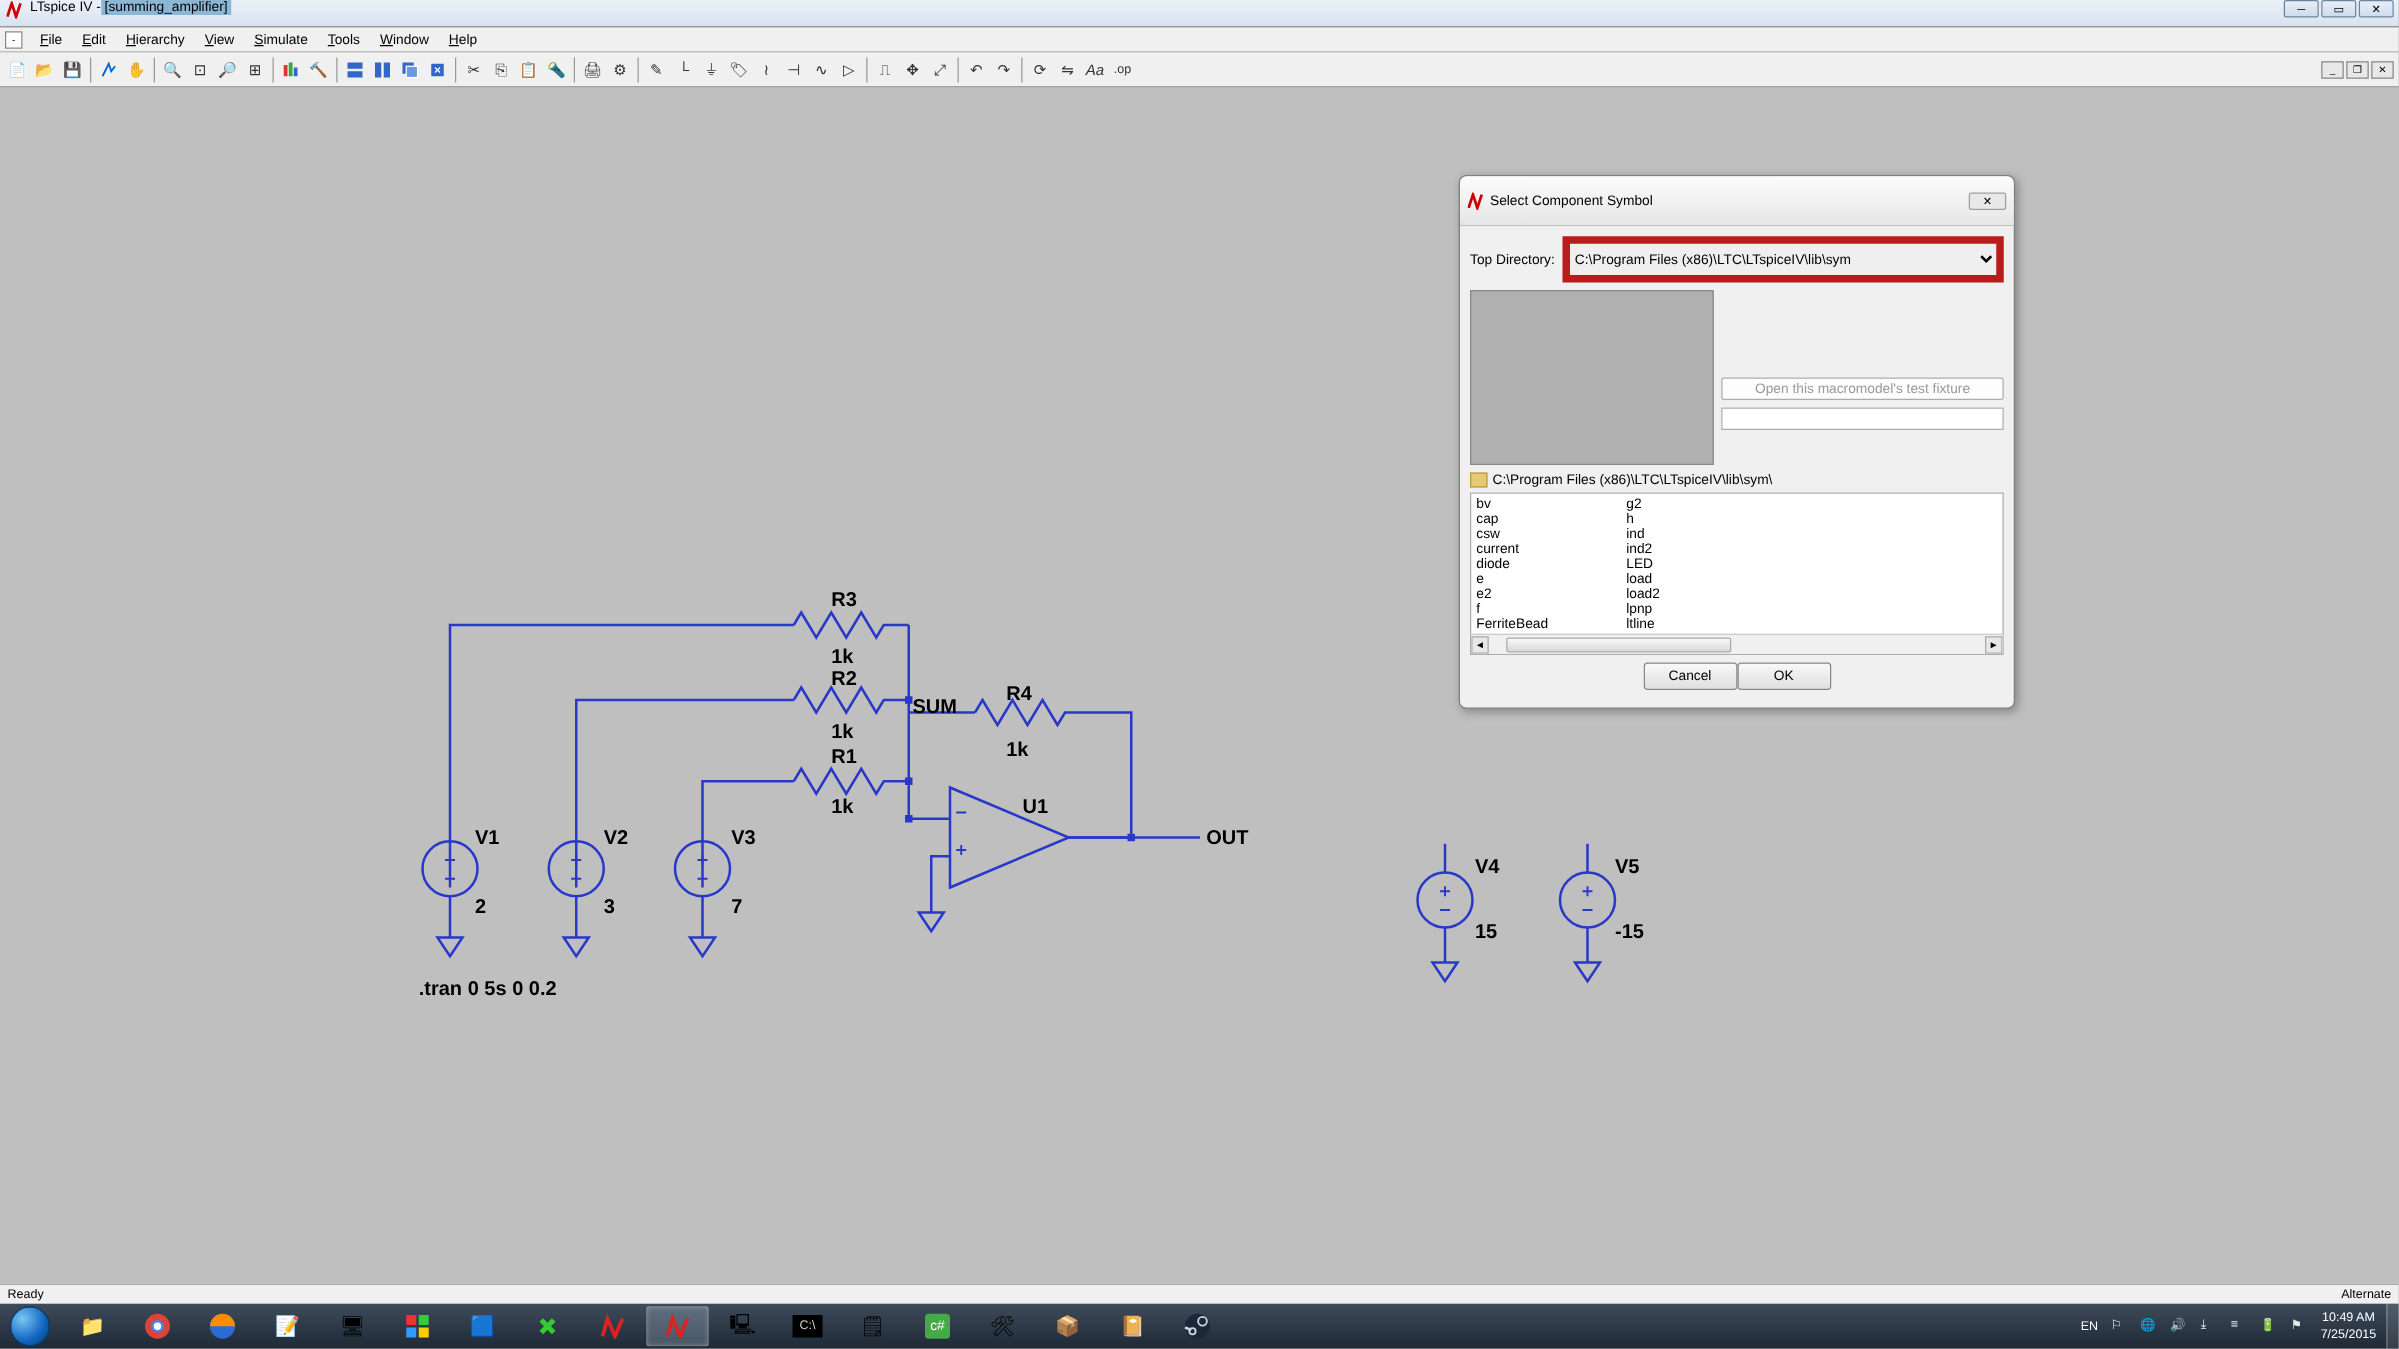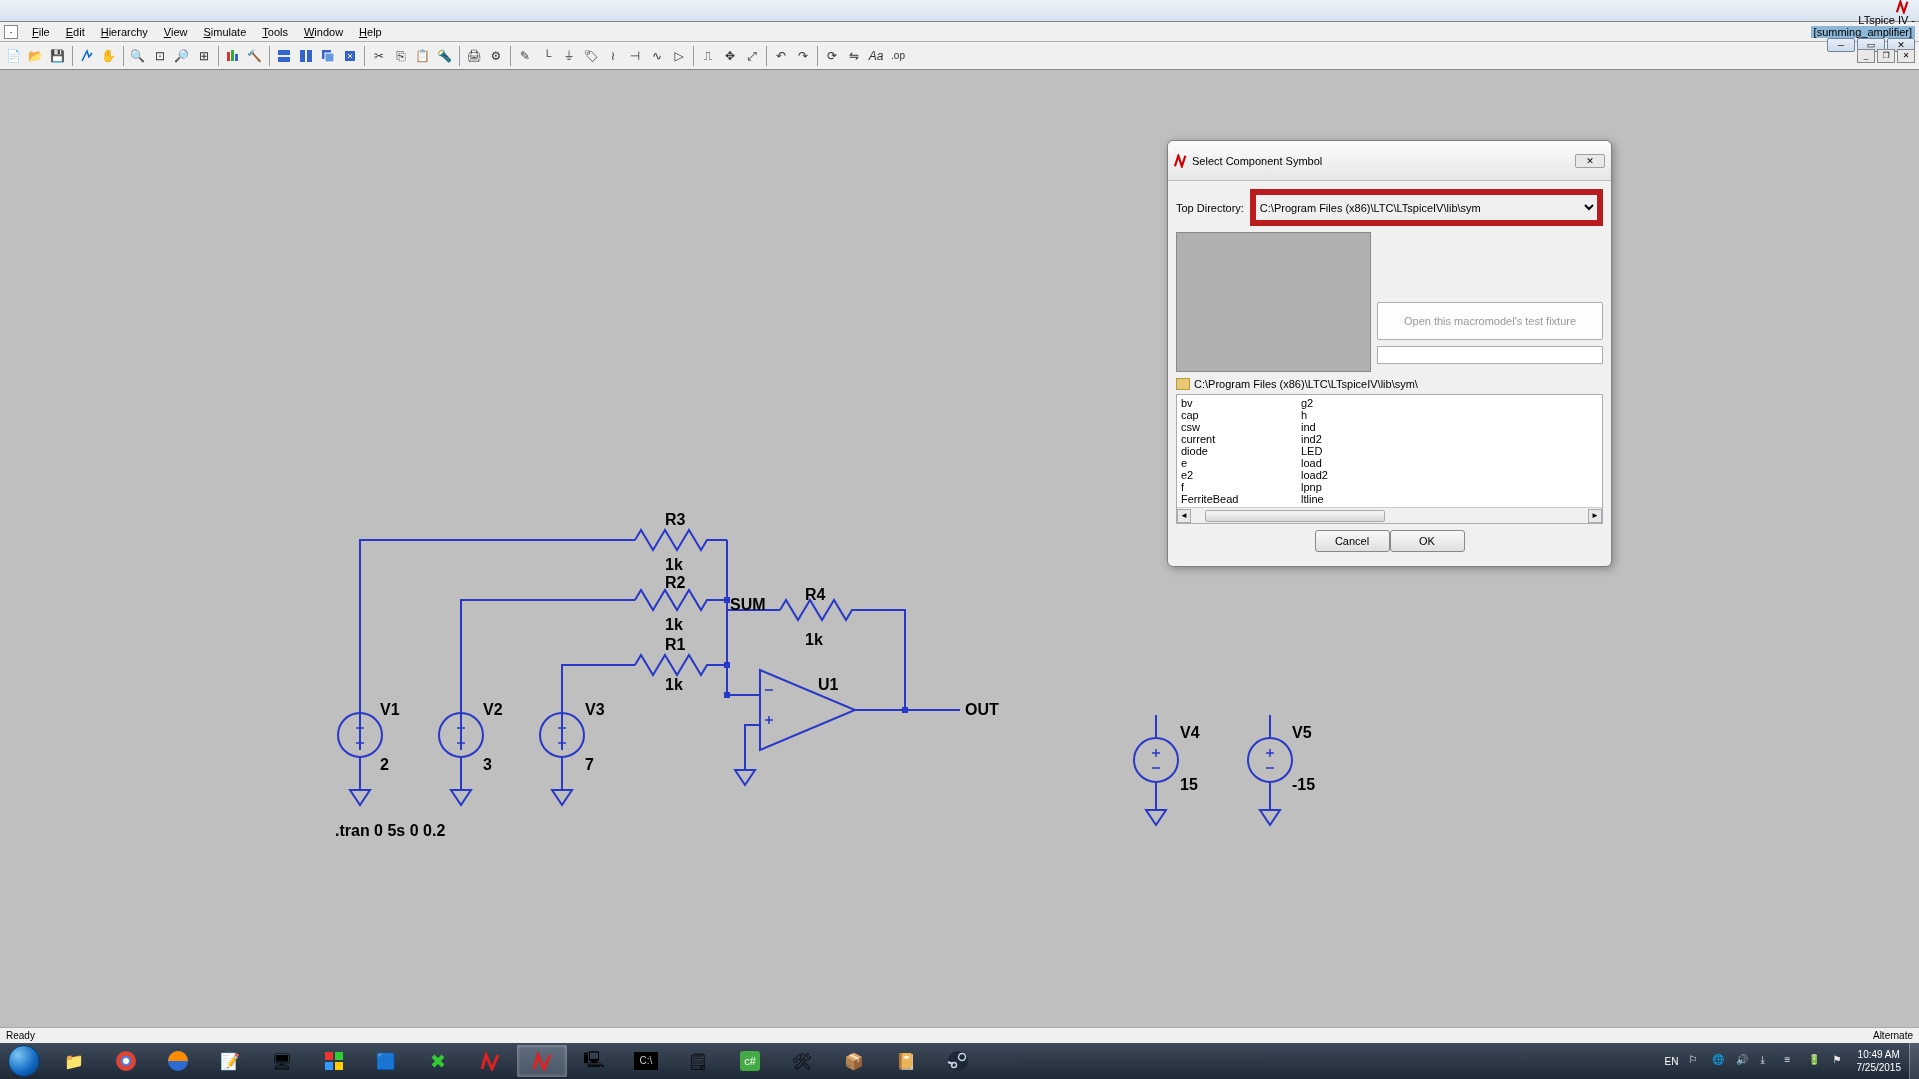--- a/index.html
+++ b/index.html
@@ -1,47 +1,47 @@
 <!DOCTYPE html>
 <html><head>
 <meta charset="utf-8">
 <style>
 * { box-sizing: border-box; margin: 0; padding: 0; font-family: Tahoma, sans-serif; }
 body { width: 1919px; height: 1079px; background: #bfbfbf; overflow: hidden; position: relative; }
 
-.titlebar { height: 22px; background: linear-gradient(#ebf1f8,#d8e3f0); border-bottom: 1px solid #888; display: flex; align-items: flex-end; padding: 0 4px; font-size: 11px; flex-direction: column; }
+.titlebar { height: 22px; background: linear-gradient(#ebf1f8,#d8e3f0); border-bottom: 1px solid #888; display: flex; align-items: flex-start; padding: 0 4px; font-size: 11px; }
 .titlebar .logo { width: 16px; height: 16px; margin-right: 4px; display: inline-flex; align-items: center; justify-content: center; }
 .titlebar .doc { background: #8cb6d6; color: #000; padding: 0 3px; margin-left: 0; }
 .winctrl { margin-left: auto; display: flex; gap: 2px; }
 .winctrl div { width: 28px; height: 14px; border: 1px solid #6d85a1; background: linear-gradient(#e8eef6,#cedceb); border-radius: 2px; display: flex; align-items: center; justify-content: center; font-size: 9px; }
 
 .menubar { height: 20px; background: #f0f0f0; display: flex; align-items: center; font-size: 11px; padding-left: 4px; border-bottom: 1px solid #b0b0b0; }
 .menubar .mdi { width: 14px; height: 14px; border: 1px solid #888; margin-right: 6px; font-size: 8px; text-align: center; line-height: 12px; background: #fff; }
 .menubar span { padding: 2px 8px; }
 .menubar span:first-letter, .menubar span.ul { text-decoration: underline; }
 
 .toolbar { height: 28px; background: #f0f0f0; border-bottom: 1px solid #888; display: flex; align-items: center; padding: 0 4px; gap: 2px; }
 .toolbar .btn { width: 20px; height: 20px; display: flex; align-items: center; justify-content: center; font-size: 12px; color: #333; cursor: pointer; }
 .toolbar .sep { width: 1px; height: 20px; background: #999; margin: 0 2px; }
 .toolbar .close-doc { margin-left: auto; display: flex; gap: 2px; }
 .toolbar .close-doc div { width: 18px; height: 14px; border: 1px solid #888; background: #e8e8e8; font-size: 8px; text-align: center; line-height: 12px; }
 
-.canvas { position: absolute; top: 70px; left: 0; right: 0; bottom: 50px; background: #bfbfbf; overflow: hidden; margin-top: 40px; }
+.canvas { position: absolute; top: 70px; left: 0; right: 0; bottom: 50px; background: #bfbfbf; overflow: hidden; }
 .schematic { position: absolute; }
 .schematic text, .sch-label { font-family: Arial, sans-serif; font-size: 16px; font-weight: bold; fill: #000; color: #000; }
 
 .dialog { position: absolute; left: 1167px; top: 140px; width: 445px; background: #f0f0f0; border: 1px solid #808080; box-shadow: 2px 2px 8px rgba(0,0,0,0.3); border-radius: 6px; }
 .dialog .dlg-title { height: 40px; background: linear-gradient(#fcfcfc,#e6e6e6); border-bottom: 1px solid #c0c0c0; display: flex; align-items: center; padding: 0 6px; font-size: 11px; border-radius: 6px 6px 0 0; }
 .dialog .dlg-title .logo { width: 14px; height: 14px; margin-right: 4px; }
 .dialog .dlg-title .close { margin-left: auto; width: 30px; height: 14px; border: 1px solid #a0a0a0; background: #e8e8e8; border-radius: 2px; text-align: center; font-size: 9px; line-height: 12px; }
 .dialog .body { padding: 8px; font-size: 11px; }
 .dialog .row { display: flex; align-items: center; gap: 6px; margin-bottom: 6px; }
 .dialog select { flex: 1; font-size: 11px; height: 37px; border: 6px solid #b91c1c; }
 .dialog .preview { width: 195px; height: 140px; background: #b0b0b0; border: 1px solid #888; }
-.dialog .sidebtn { border: 1px solid #abadb3; background: #fdfdfd; color: #999; padding: 12px 10px; font-size: 11px; text-align: center; border-radius: 2px; }
+.dialog .sidebtn { border: 1px solid #abadb3; background: #fdfdfd; color: #999; padding: 2px 10px; font-size: 11px; text-align: center; border-radius: 2px; }
 .dialog .side-input { border: 1px solid #abadb3; background: #fff; height: 18px; }
 .dialog .pathrow { display: flex; align-items: center; gap: 4px; margin: 4px 0; }
 .dialog .pathrow .folder { width: 14px; height: 12px; background: #e8c874; border: 1px solid #b89840; }
 .dialog .list { border: 1px solid #abadb3; background: #fff; height: 130px; overflow: hidden; position: relative; font-size: 11px; }
 .dialog .list .cols { display: flex; height: 110px; overflow: hidden; }
 .dialog .list .col { padding: 2px 4px; white-space: nowrap; min-width: 120px; }
 .dialog .list .scroll-x { position: absolute; bottom: 0; left: 0; right: 0; height: 16px; background: #f0f0f0; border-top: 1px solid #ccc; display: flex; align-items: center; }
 .dialog .list .scroll-x .thumb { width: 180px; height: 12px; background: linear-gradient(#f8f8f8,#d8d8d8); border: 1px solid #aaa; border-radius: 2px; margin-left: 14px; }
 .dialog .list .scroll-x .arrow { width: 14px; height: 14px; border: 1px solid #aaa; background: #e8e8e8; text-align: center; font-size: 8px; line-height: 12px; }
 .dialog .buttons { display: flex; justify-content: center; padding: 6px 30px; }

